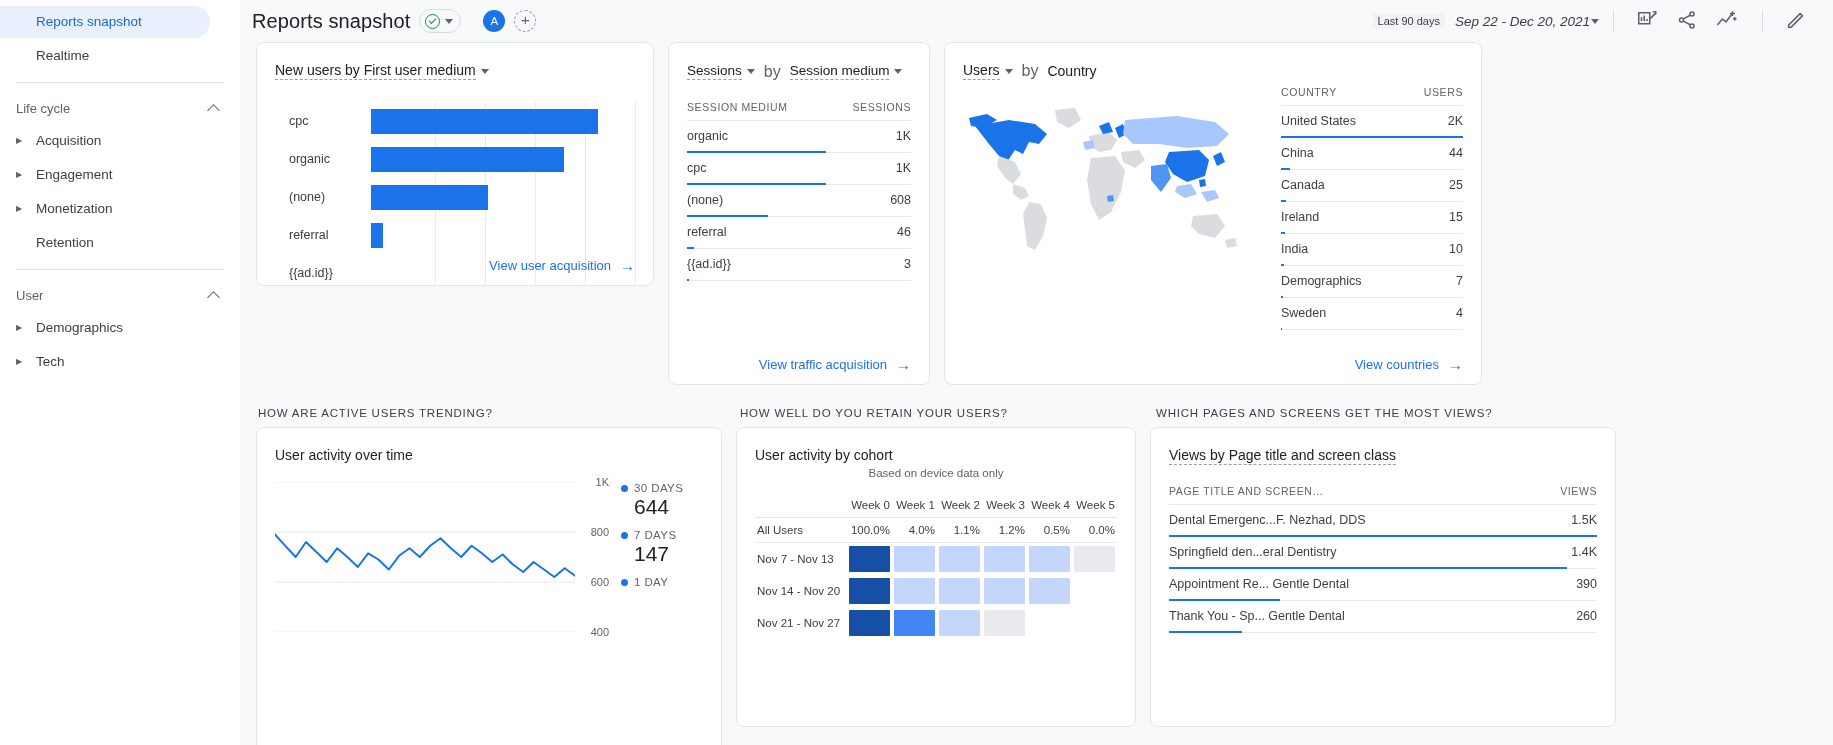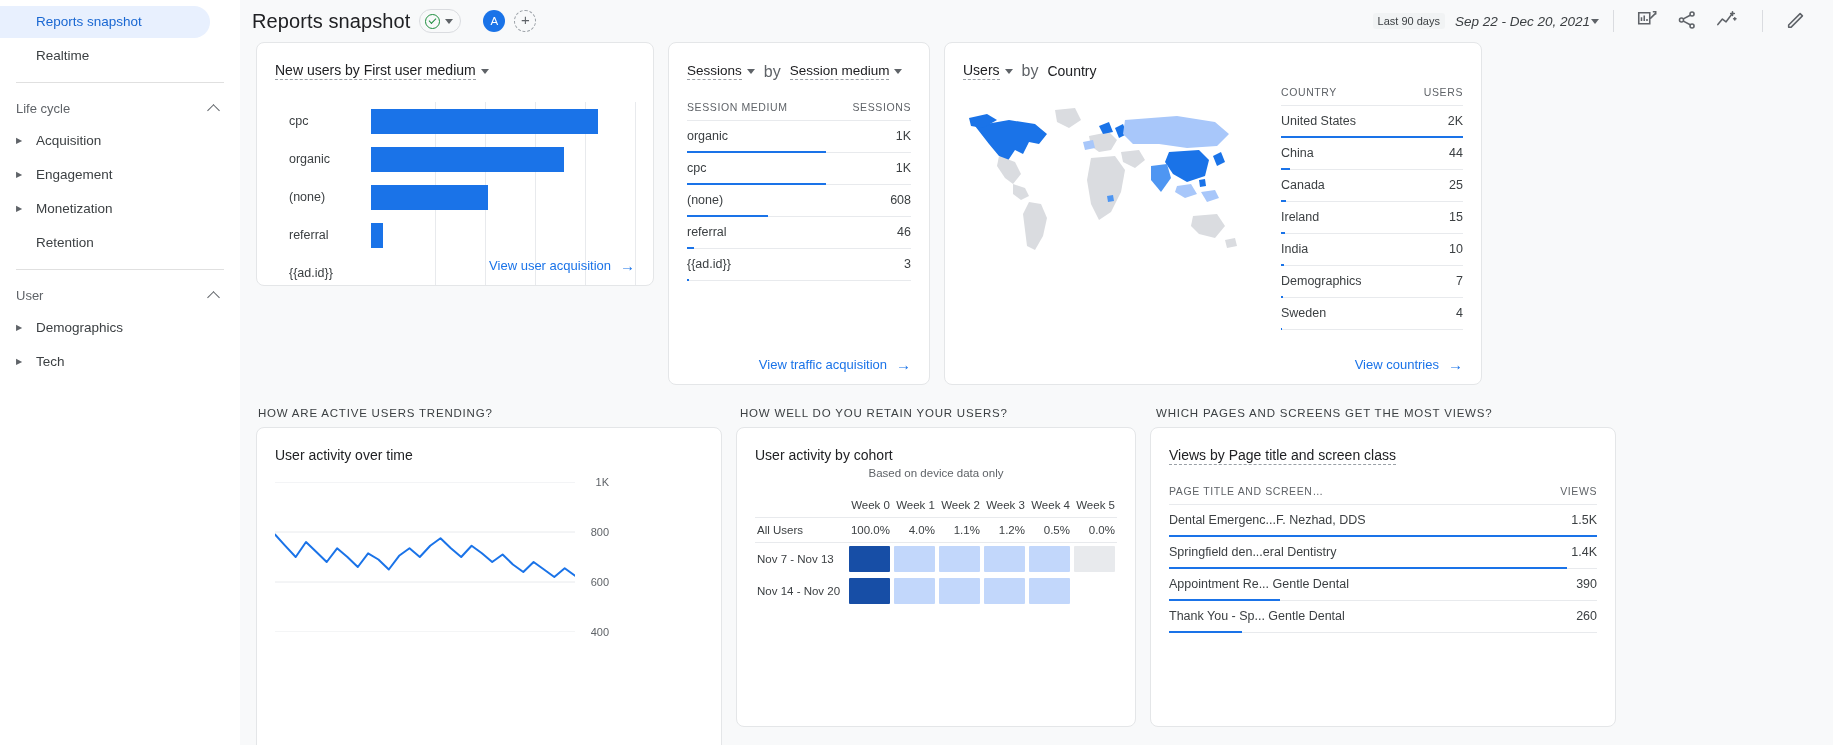--- a/index.html
+++ b/index.html
@@ -549,20 +549,43 @@
                   <line x1="0" x2="300" y1="50" y2="50" stroke="#e8eaed" stroke-width="1"></line>
                   <line x1="0" x2="300" y1="0" y2="0" stroke="#e8eaed" stroke-width="1"></line>
                   <polyline points="0.0,52.5 10.3,63.8 20.7,75.0 31.0,60.0 41.4,70.0 51.7,80.0 62.1,66.3 72.4,75.0 82.8,85.0 93.1,71.3 103.4,77.5 113.8,87.5 124.1,73.8 134.5,66.3 144.8,75.0 155.2,63.8 165.5,56.3 175.9,66.3 186.2,75.0 196.6,63.8 206.9,71.3 217.2,80.0 227.6,72.5 237.9,82.5 248.3,90.0 258.6,80.0 269.0,87.5 279.3,95.0 289.7,86.3 300.0,93.8" fill="none" stroke="#1a73e8" stroke-width="2" stroke-linejoin="round" stroke-linecap="round"></polyline>
                 </svg></div>
             <div class="lc-ylabels" id="lcy">
                 <span class="lc-yl" style="top: 0px;">1K</span>
                 <span class="lc-yl" style="top: 50px;">800</span>
                 <span class="lc-yl" style="top: 100px;">600</span>
                 <span class="lc-yl" style="top: 150px;">400</span>
               </div>
+            <div class="lc-legend" id="lcleg">
+                <div class="lg-item">
+                  <div class="lg-top">
+                    <span class="lg-dot"></span>
+                    <span class="lg-name">30 DAYS</span>
+                  </div>
+                  <div class="lg-val">644</div>
+                </div>
+                <div class="lg-item">
+                  <div class="lg-top">
+                    <span class="lg-dot"></span>
+                    <span class="lg-name">7 DAYS</span>
+                  </div>
+                  <div class="lg-val">147</div>
+                </div>
+                <div class="lg-item">
+                  <div class="lg-top">
+                    <span class="lg-dot"></span>
+                    <span class="lg-name">1 DAY</span>
+                  </div>
+                  <div class="lg-val"></div>
+                </div>
+              </div>
           </div>
         </div>
 
         <div class="card c5">
           <div class="card-title">User activity by cohort</div>
           <div class="cohort-sub">Based on device data only</div>
           <table class="coh-tbl">
             <thead>
                 <tr id="cohhead">
                   <th class="first"></th>
@@ -619,20 +642,41 @@
                   <td style="padding: 3px 2px;">
                     <span class="cell-box" style="background: rgb(194, 215, 251);"></span>
                   </td>
                   <td style="padding: 3px 2px;">
                     <span class="cell-box" style="background: rgb(194, 215, 251);"></span>
                   </td>
                   <td style="padding: 3px 2px;">
                     <span class="cell-box" style="background: transparent;"></span>
                   </td>
                 </tr>
+                <tr>
+                  <td class="first">Nov 21 - Nov 27</td>
+                  <td style="padding: 3px 2px;">
+                    <span class="cell-box" style="background: rgb(23, 78, 166);"></span>
+                  </td>
+                  <td style="padding: 3px 2px;">
+                    <span class="cell-box" style="background: rgb(66, 133, 244);"></span>
+                  </td>
+                  <td style="padding: 3px 2px;">
+                    <span class="cell-box" style="background: rgb(194, 215, 251);"></span>
+                  </td>
+                  <td style="padding: 3px 2px;">
+                    <span class="cell-box" style="background: rgb(232, 234, 237);"></span>
+                  </td>
+                  <td style="padding: 3px 2px;">
+                    <span class="cell-box" style="background: transparent;"></span>
+                  </td>
+                  <td style="padding: 3px 2px;">
+                    <span class="cell-box" style="background: transparent;"></span>
+                  </td>
+                </tr>
               </tbody>
           </table>
         </div>
 
         <div class="card c6">
           <div class="card-title">
             <span class="dotted">Views by Page title and screen class</span>
           </div>
           <div class="pv-head">
             <span>PAGE TITLE AND SCREEN…</span>

